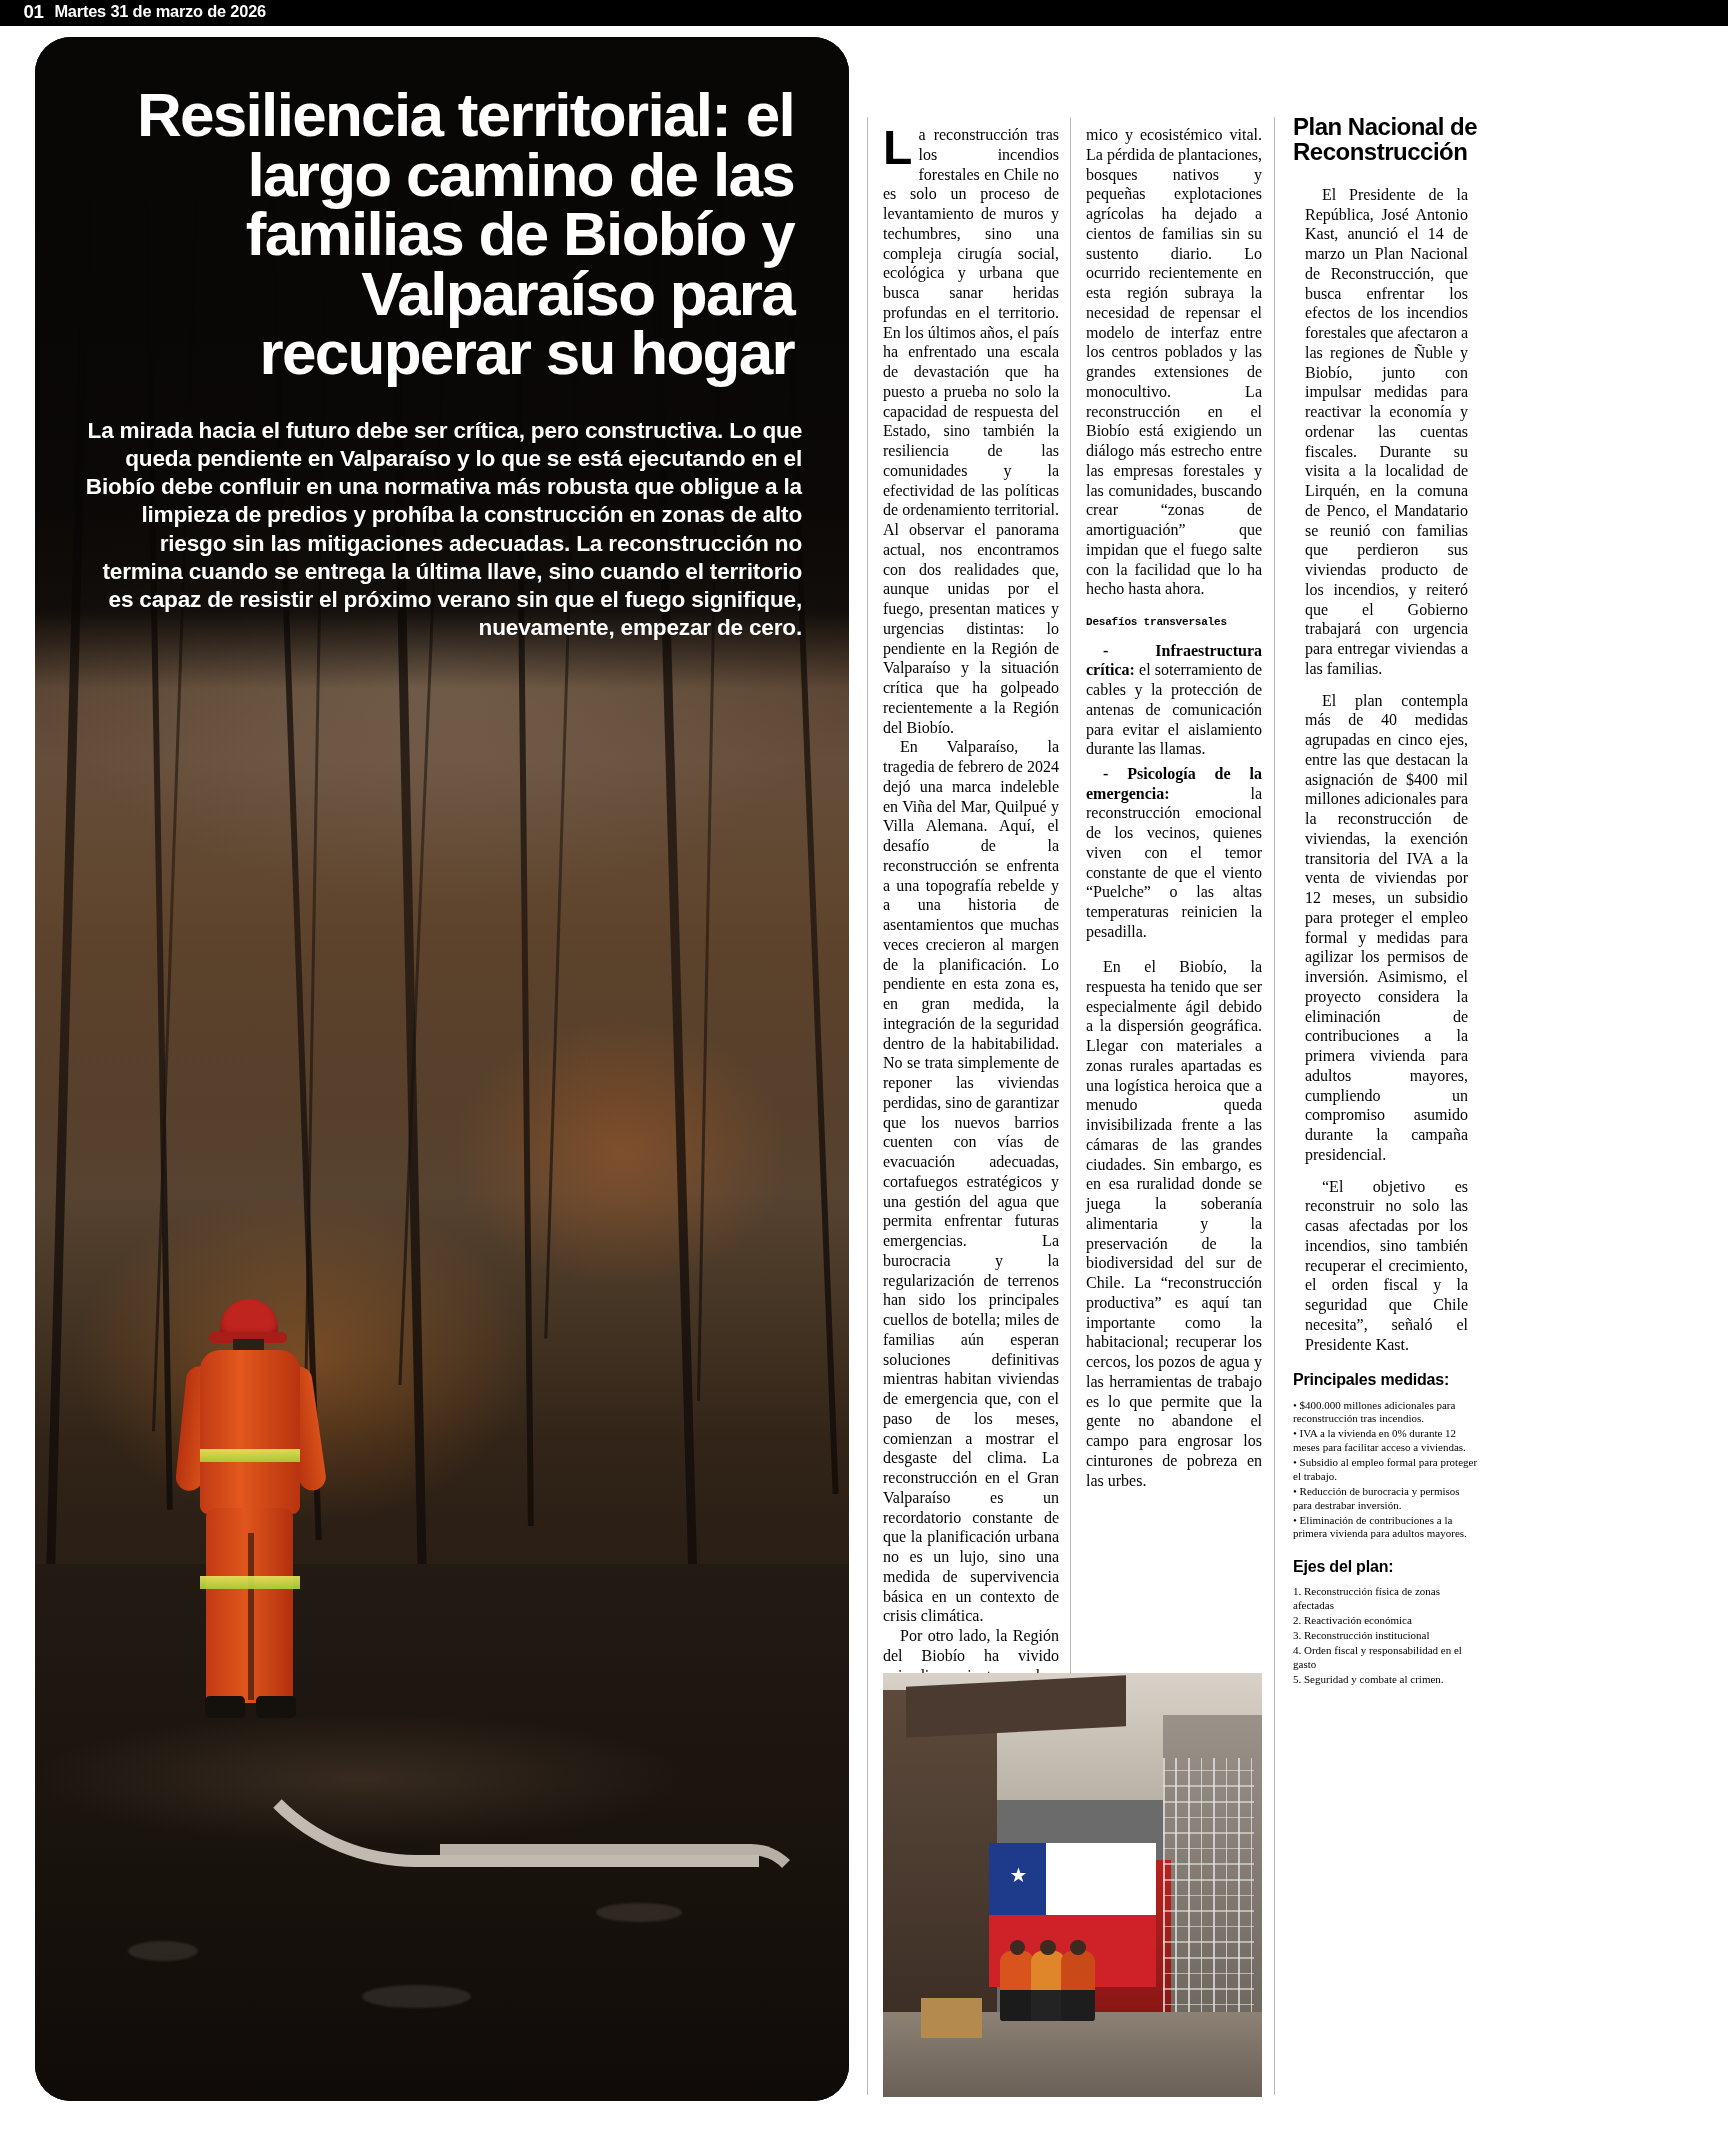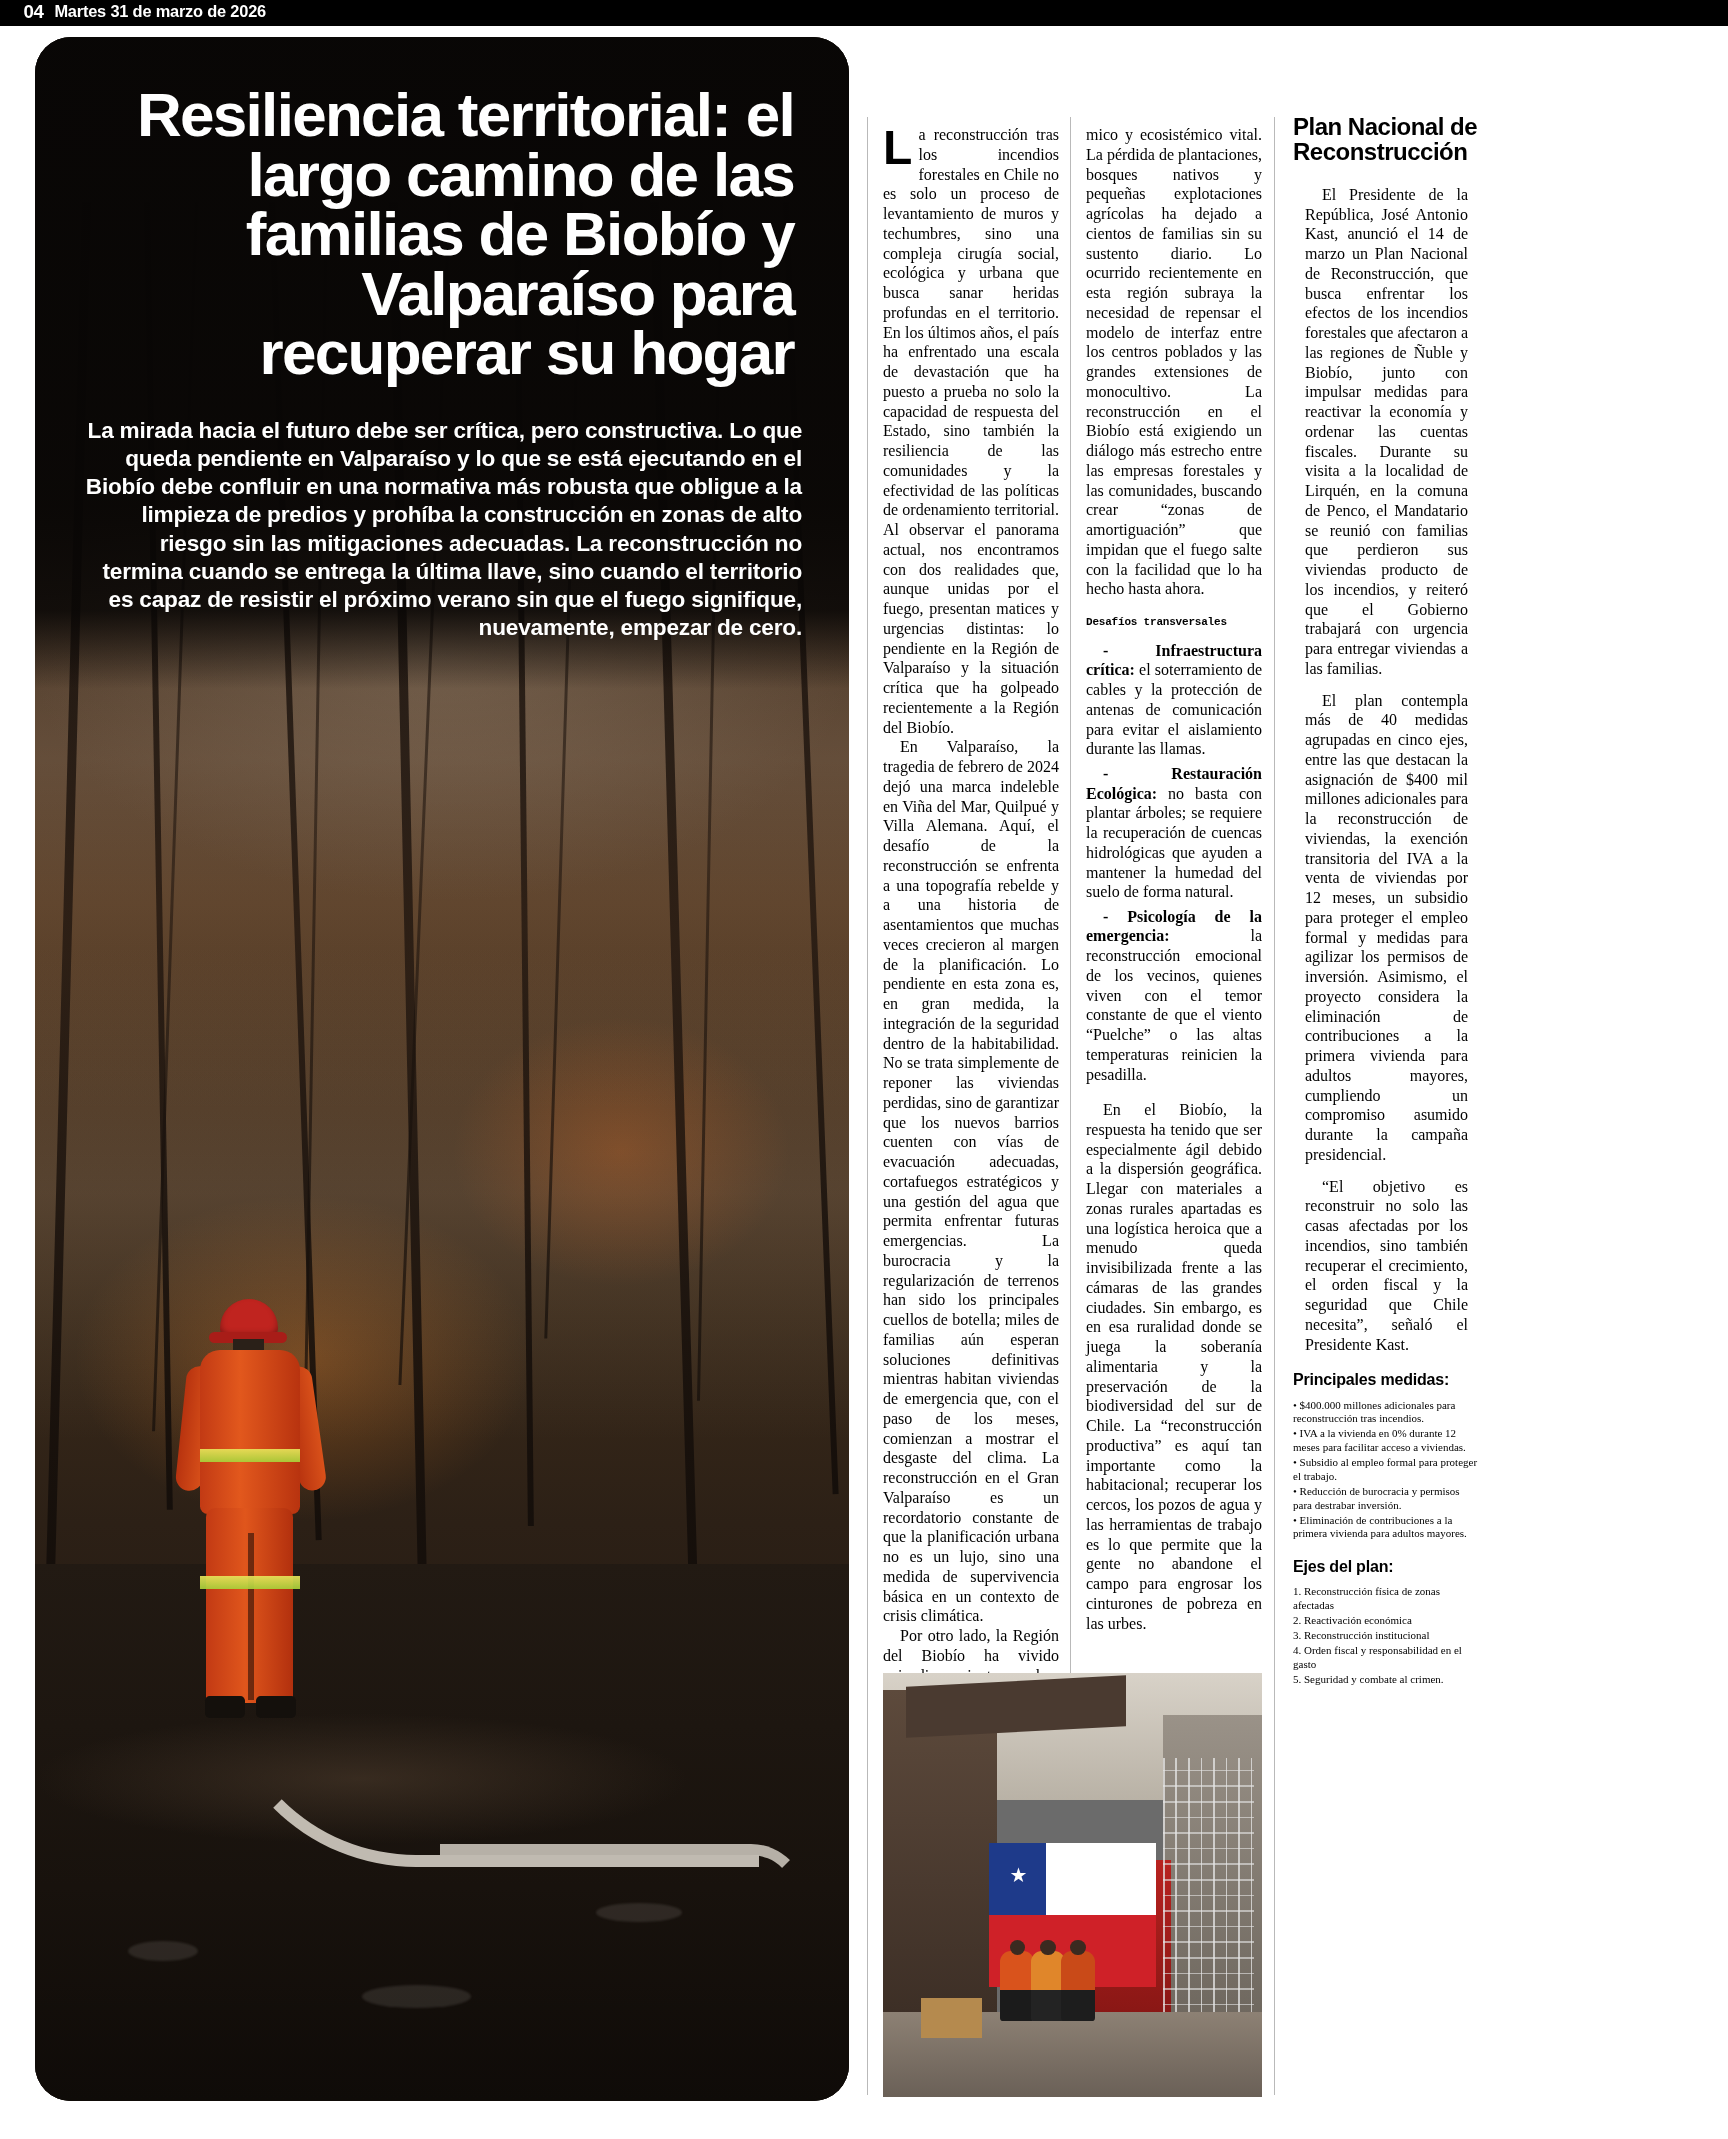--- a/index.html
+++ b/index.html
@@ -375,21 +375,21 @@
     position: absolute; left: 10%; bottom: 14%;
     width: 61px; height: 40px;
     background: #b58a4e;
   }
 </style>
 </head>
 <body>
 
 <div class="topbar">
   <div class="topbar-inner">
-    <span class="page-num">04</span>
+    <span class="page-num">01</span>
     <span class="page-date">Martes 31 de marzo de 2026</span>
   </div>
 </div>
 <div class="topbar-hairline"></div>
 
 <div class="hero">
   <div class="photo-bg"></div>
   <div class="haze h1"></div>
   <div class="haze h2"></div>
 
@@ -446,23 +446,20 @@
   </div>
   <p>En Valparaíso, la tragedia de febrero de 2024 dejó una marca indeleble en Viña del Mar, Quilpué y Villa Alemana. Aquí, el desafío de la reconstrucción se enfrenta a una topografía rebelde y a una historia de asentamientos que muchas veces crecieron al margen de la planificación. Lo pendiente en esta zona es, en gran medida, la integración de la seguridad dentro de la habitabilidad. No se trata simplemente de reponer las viviendas perdidas, sino de garantizar que los nuevos barrios cuenten con vías de evacuación adecuadas, cortafuegos estratégicos y una gestión del agua que permita enfrentar futuras emergencias. La burocracia y la regularización de terrenos han sido los principales cuellos de botella; miles de familias aún esperan soluciones definitivas mientras habitan viviendas de emergencia que, con el paso de los meses, comienzan a mostrar el desgaste del clima. La reconstrucción en el Gran Valparaíso es un recordatorio constante de que la planificación urbana no es un lujo, sino una medida de supervivencia básica en un contexto de crisis climática.</p>
   <p>Por otro lado, la Región del Biobío ha vivido episodios recientes que han reconfigurado su paisaje rural y productivo. A diferencia del entorno mayoritariamente urbano de Valparaíso, en el Biobío el fuego ha golpeado el corazón de la industria forestal y de la agricultura de subsistencia. Aquí, la reconstrucción tiene un componente econó-</p>
 </div>
 
 <div class="col" id="col2">
   <p class="noind">mico y ecosistémico vital. La pérdida de plantaciones, bosques nativos y pequeñas explotaciones agrícolas ha dejado a cientos de familias sin su sustento diario. Lo ocurrido recientemente en esta región subraya la necesidad de repensar el modelo de interfaz entre los centros poblados y las grandes extensiones de monocultivo. La reconstrucción en el Biobío está exigiendo un diálogo más estrecho entre las empresas forestales y las comunidades, buscando crear “zonas de amortiguación” que impidan que el fuego salte con la facilidad que lo ha hecho hasta ahora.</p>
   <h3>Desafíos transversales</h3>
   <p style="margin-top:7.8px;">
     <b>- Infraestructura crítica:</b><span> el soterramiento de cables y la protección de antenas de comunicación para evitar el aislamiento durante las llamas.</span>
-  </p>
-  <p style="margin-top:4.7px;">
-    <b>- Restauración Ecológica:</b><span> no basta con plantar árboles; se requiere la recuperación de cuencas hidrológicas que ayuden a mantener la humedad del suelo de forma natural.</span>
   </p>
   <p style="margin-top:4.7px;">
     <b>- Psicología de la emergencia:</b><span> la reconstrucción emocional de los vecinos, quienes viven con el temor constante de que el viento “Puelche” o las altas temperaturas reinicien la pesadilla.</span>
   </p>
   <p style="margin-top:15.6px;">En el Biobío, la respuesta ha tenido que ser especialmente ágil debido a la dispersión geográfica. Llegar con materiales a zonas rurales apartadas es una logística heroica que a menudo queda invisibilizada frente a las cámaras de las grandes ciudades. Sin embargo, es en esa ruralidad donde se juega la soberanía alimentaria y la preservación de la biodiversidad del sur de Chile. La “reconstrucción productiva” es aquí tan importante como la habitacional; recuperar los cercos, los pozos de agua y las herramientas de trabajo es lo que permite que la gente no abandone el campo para engrosar los cinturones de pobreza en las urbes.</p>
 </div>
 
 <div class="rail">
   <h2 class="rail-title">Plan Nacional de Reconstrucción</h2>
   <div class="rail-body">

